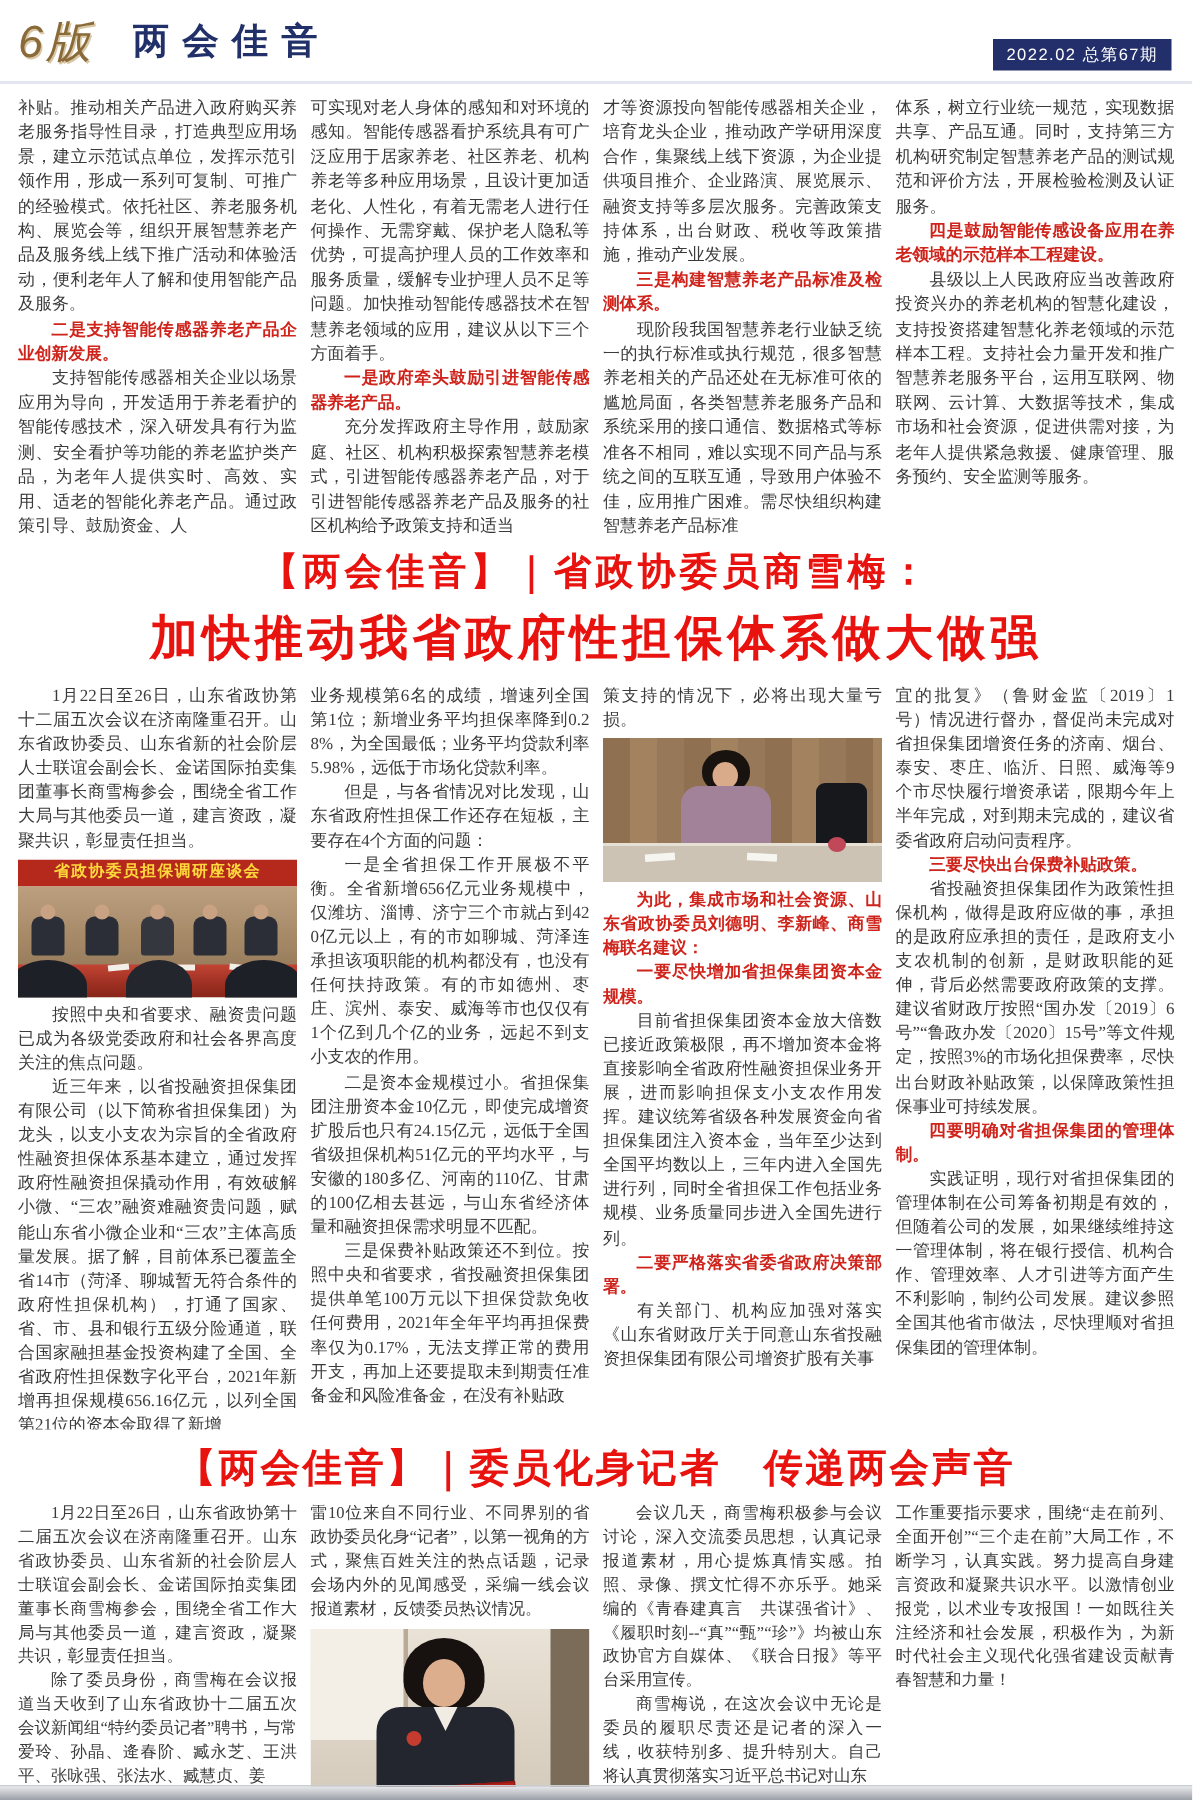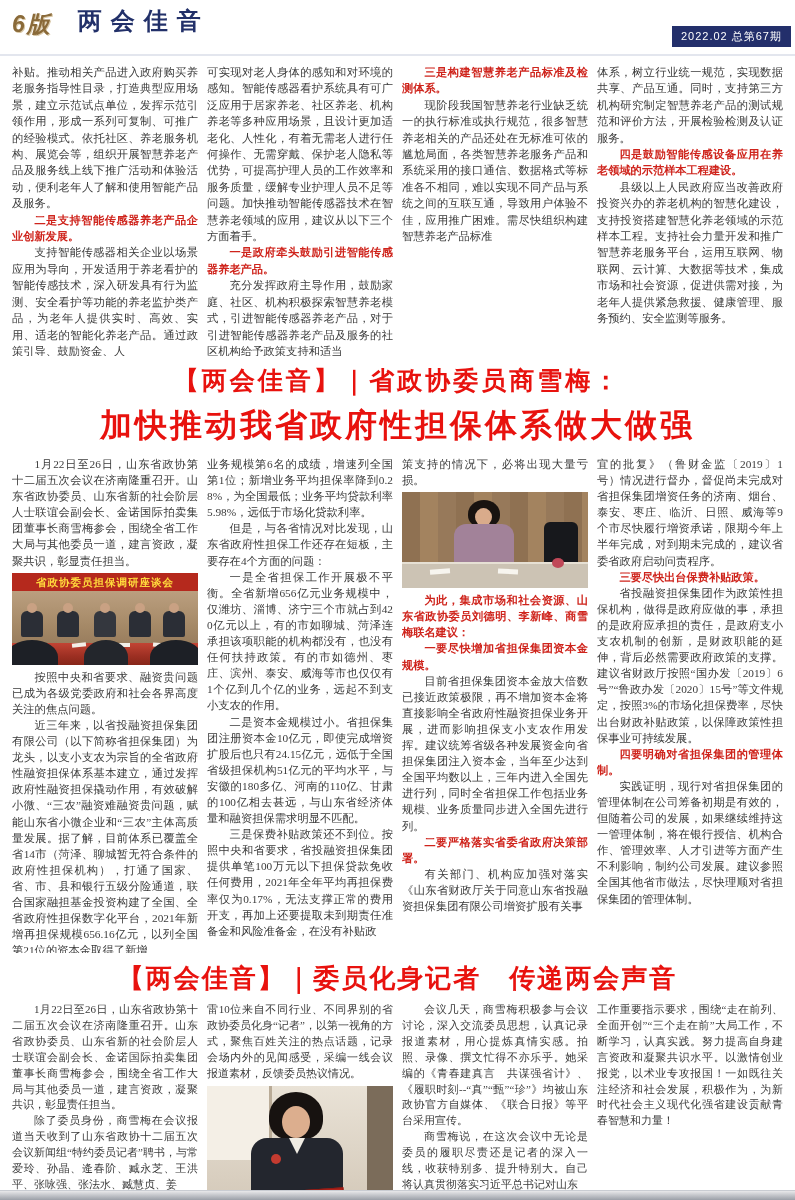--- a/index.html
+++ b/index.html
@@ -1,25 +1,25 @@
 <!DOCTYPE html>
 <html lang="zh"><head>
 <meta charset="utf-8">
 <style>
   html,body{margin:0;padding:0;background:#ffffff;}
   .page{width:795px;height:1200px;background:#fff;position:relative;overflow:hidden;
         font-family:"Liberation Serif","DejaVu Serif",serif;color:#3a3a3a;}
 
   
   .hdr{height:46px;padding:8px 12px 0;position:relative;border-bottom:2px solid #e3e6ee;}
-  .pageno{font-family:"Liberation Sans","DejaVu Sans",sans-serif;font-size:23px;font-weight:700;
+  .pageno{font-family:"Liberation Sans","DejaVu Sans",sans-serif;font-size:30px;font-weight:400;
           color:#8a6a39;font-style:italic;letter-spacing:2px;text-shadow:1px 1px 0 #d8c7a6;}
   .sect{font-family:"Liberation Sans","DejaVu Sans",sans-serif;font-size:24px;font-weight:800;
         color:#223069;letter-spacing:9px;margin-left:26px;position:relative;top:-3px;}
-  .issue{position:absolute;right:4px;top:26px;background:#232f6b;color:#fff;
+  .issue{position:absolute;right:14px;top:26px;background:#232f6b;color:#fff;
          font-family:"Liberation Sans","DejaVu Sans",sans-serif;font-size:11px;
          padding:3px 9px;letter-spacing:1px;}
 
   
   .art{display:flex;gap:9px;padding:0 12px;}
   .col{flex:0 0 186px;width:186px;overflow:hidden;}
   p{margin:0;font-size:11.3px;line-height:16.4px;text-align:justify;word-break:break-all;}
   .ind{text-indent:2em;}
   .red{color:#cf241c;font-weight:bold;
        font-family:"Liberation Sans","DejaVu Sans",sans-serif;font-size:11.2px;}
@@ -34,21 +34,21 @@
             font-family:"Liberation Sans","DejaVu Sans",sans-serif;font-weight:900;color:#e8120e;}
   .hl1{font-size:25px;letter-spacing:3px;margin-bottom:7px;}
   .hl2{font-size:32px;letter-spacing:3px;}
   .bot-head{text-align:center;padding:8px 0 6px;color:#e8120e;font-weight:900;font-size:26px;
             letter-spacing:2px;font-family:Liberation Sans, sans-serif;}
 
   
   figure{margin:4px 0;}
   .photo{width:100%;overflow:hidden;position:relative;}
   .p1-banner{height:18px;background:#b5291d;color:#ffd93c;text-align:center;
-             font-family:Liberation Sans, sans-serif;font-weight:bold;
+             font-family:Liberation Serif, serif;font-weight:bold;
              font-size:10.5px;line-height:18px;letter-spacing:1px;}
   .p1-scene{position:relative;height:74px;overflow:hidden;
             background:linear-gradient(180deg,#bb9f7f 0%,#a68a68 45%,#8a6f52 100%);}
   .p1-table{position:absolute;left:0;right:0;bottom:0;height:22px;
             background:linear-gradient(180deg,#c24434 0,#9c2f22 60%,#872619 100%);}
   .fig{position:absolute;top:20px;width:22px;height:26px;background:#2b2e36;
        border-radius:6px 6px 2px 2px;}
   .fig::before{content:"";position:absolute;top:-8px;left:6px;width:10px;height:10px;
                border-radius:50%;background:#c9a183;}
   .f1{left:5%}.f2{left:24%}.f3{left:44%;background:#34373e}.f4{left:63%}.f5{left:81%}
@@ -102,20 +102,21 @@
       <p class="plain">补贴。推动相关产品进入政府购买养老服务指导性目录，打造典型应用场景，建立示范试点单位，发挥示范引领作用，形成一系列可复制、可推广的经验模式。依托社区、养老服务机构、展览会等，组织开展智慧养老产品及服务线上线下推广活动和体验活动，便利老年人了解和使用智能产品及服务。</p>
       <p class="red ind">二是支持智能传感器养老产品企业创新发展。</p>
       <p class="ind">支持智能传感器相关企业以场景应用为导向，开发适用于养老看护的智能传感技术，深入研发具有行为监测、安全看护等功能的养老监护类产品，为老年人提供实时、高效、实用、适老的智能化养老产品。通过政策引导、鼓励资金、人</p>
     </div>
     <div class="col">
       <p class="plain">可实现对老人身体的感知和对环境的感知。智能传感器看护系统具有可广泛应用于居家养老、社区养老、机构养老等多种应用场景，且设计更加适老化、人性化，有着无需老人进行任何操作、无需穿戴、保护老人隐私等优势，可提高护理人员的工作效率和服务质量，缓解专业护理人员不足等问题。加快推动智能传感器技术在智慧养老领域的应用，建议从以下三个方面着手。</p>
       <p class="red ind">一是政府牵头鼓励引进智能传感器养老产品。</p>
       <p class="ind">充分发挥政府主导作用，鼓励家庭、社区、机构积极探索智慧养老模式，引进智能传感器养老产品，对于引进智能传感器养老产品及服务的社区机构给予政策支持和适当</p>
     </div>
     <div class="col">
+      <p class="plain">才等资源投向智能传感器相关企业，培育龙头企业，推动政产学研用深度合作，集聚线上线下资源，为企业提供项目推介、企业路演、展览展示、融资支持等多层次服务。完善政策支持体系，出台财政、税收等政策措施，推动产业发展。</p>
       <p class="red ind">三是构建智慧养老产品标准及检测体系。</p>
       <p class="ind">现阶段我国智慧养老行业缺乏统一的执行标准或执行规范，很多智慧养老相关的产品还处在无标准可依的尴尬局面，各类智慧养老服务产品和系统采用的接口通信、数据格式等标准各不相同，难以实现不同产品与系统之间的互联互通，导致用户体验不佳，应用推广困难。需尽快组织构建智慧养老产品标准</p>
     </div>
     <div class="col">
       <p class="plain">体系，树立行业统一规范，实现数据共享、产品互通。同时，支持第三方机构研究制定智慧养老产品的测试规范和评价方法，开展检验检测及认证服务。</p>
       <p class="red ind">四是鼓励智能传感设备应用在养老领域的示范样本工程建设。</p>
       <p class="ind">县级以上人民政府应当改善政府投资兴办的养老机构的智慧化建设，支持投资搭建智慧化养老领域的示范样本工程。支持社会力量开发和推广智慧养老服务平台，运用互联网、物联网、云计算、大数据等技术，集成市场和社会资源，促进供需对接，为老年人提供紧急救援、健康管理、服务预约、安全监测等服务。</p>
     </div>
   </section>
 

